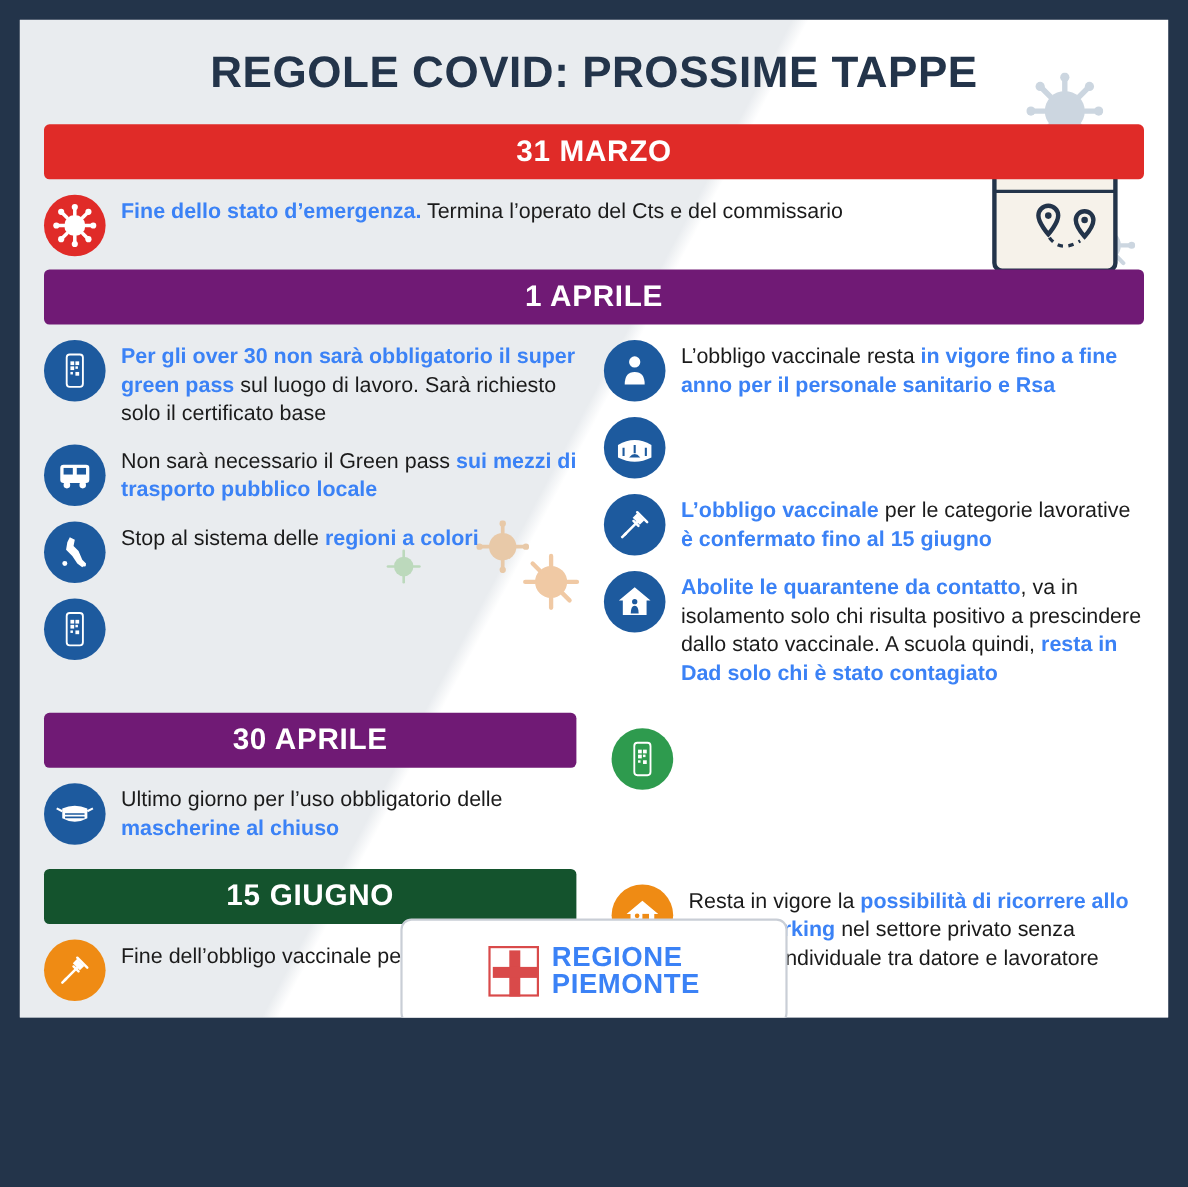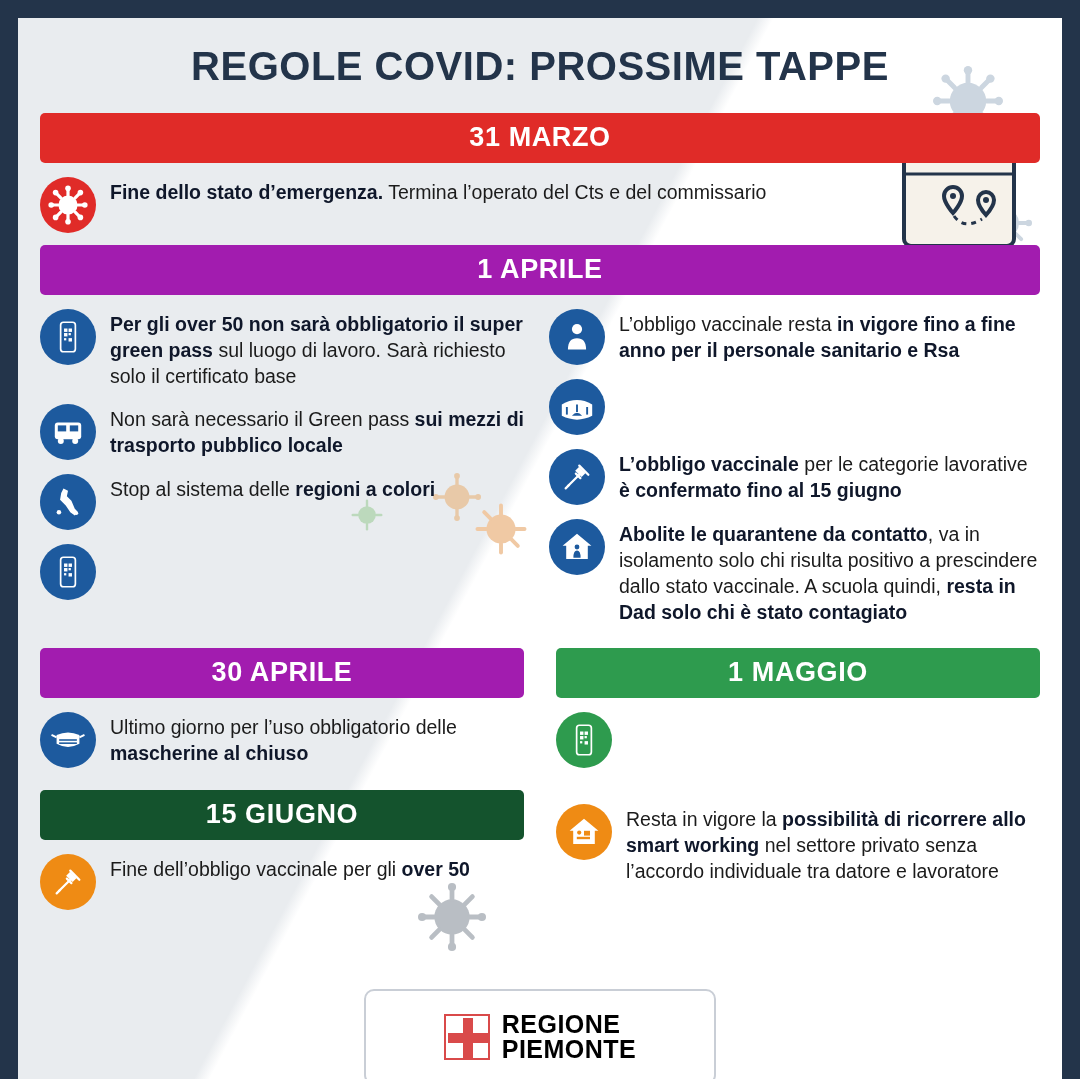--- a/index.html
+++ b/index.html
@@ -10,21 +10,21 @@
     background: #23344a;
   }
   .frame {
     position: relative;
     width: 1080px; height: 1079px;
     background: #23344a;
     padding: 18px 18px 0 18px;
   }
   .sheet {
     position: relative;
-    width: 1044px; height: 1061px;
+    width: 1044px; height: 907px;
     background: #ffffff;
     overflow: hidden;
   }
   
   .sheet::before {
     content: "";
     position: absolute;
     left: 0; top: 0;
     width: 100%; height: 100%;
     background: linear-gradient(118deg, #e9ecef 0%, #e9ecef 46%, #ffffff 47%, #ffffff 100%);
@@ -48,21 +48,21 @@
   .band {
     border-radius: 5px;
     color: #ffffff;
     text-align: center;
     font-weight: bold;
     font-size: 27px;
     padding: 9px 0 10px 0;
     letter-spacing: 0.6px;
   }
   .band.red    { background: #e02b28; }
-  .band.blue   { background: #a21caf; }
+  .band.blue   { background: #701a75; }
   .band.green  { background: #2e9b4e; }
   .band.orange { background: #14532d; }
 
   .row {
     display: flex;
     align-items: flex-start;
     gap: 14px;
     margin: 14px 0 12px 0;
   }
   .icon {
@@ -79,21 +79,21 @@
   .icon.green { background: #2e9b4e; }
   .icon.orange { background: #ef8b14; }
   .icon svg { display: block; }
 
   .txt {
     font-size: 19.5px;
     line-height: 1.33;
     color: #1b1b1b;
     padding-top: 3px;
   }
-  .txt b { font-weight: bold; color: #0f172a; }
+  .txt b { font-weight: bold; color: #3b82f6; }
 
   .cols {
     display: flex;
     gap: 18px;
   }
   .col { flex: 1 1 0; min-width: 0; }
 
   .halfbands {
     display: flex;
     gap: 32px;
@@ -128,21 +128,21 @@
     content: "";
     position: absolute;
     background: #d94a4a;
   }
   .logo-cross::before { left: 17px; top: 2px; width: 10px; height: 42px; }
   .logo-cross::after  { top: 17px; left: 2px; height: 10px; width: 42px; }
   .logo-text {
     font-size: 25px;
     line-height: 1.02;
     font-weight: bold;
-    color: #000000;
+    color: #3b82f6;
     letter-spacing: 0.5px;
   }
   .logo-text span { display: block; }
 
   
   .virus { position: absolute; z-index: 1; }
 </style>
 </head>
 <body>
 
@@ -312,21 +312,21 @@
                   <rect x="17" y="4" width="26" height="52" rx="5" fill="none" stroke="#fff" stroke-width="3"></rect>
                   <rect x="23" y="15" width="6" height="6" fill="#fff"></rect>
                     <rect x="31" y="15" width="6" height="6" fill="#fff"></rect>
                   <rect x="23" y="23" width="6" height="6" fill="#fff"></rect>
                     <rect x="31" y="23" width="4" height="4" fill="#fff"></rect>
                   <rect x="23" y="32" width="4" height="4" fill="#fff"></rect>
                     <rect x="31" y="32" width="6" height="6" fill="#fff"></rect>
                 </svg>
               </div>
               <div class="txt">
-                <b>Per gli over 50 non sarà obbligatorio il super green pass</b><span> sul luogo di lavoro. Sarà richiesto solo il certificato base</span>
+                <b>Per gli over 30 non sarà obbligatorio il super green pass</b><span> sul luogo di lavoro. Sarà richiesto solo il certificato base</span>
               </div>
             </div>
 
             <div class="row">
               <div class="icon blue">
                 <svg width="36" height="36" viewBox="0 0 60 60">
                   <rect x="8" y="14" width="44" height="28" rx="5" fill="#fff"></rect>
                   <rect x="13" y="19" width="14" height="10" fill="#1d5a9e"></rect>
                   <rect x="33" y="19" width="14" height="10" fill="#1d5a9e"></rect>
                   <circle cx="18" cy="45" r="5" fill="#fff"></circle>
@@ -438,21 +438,20 @@
                 <line x1="16" y1="30" x2="44" y2="30" stroke="#1d5a9e" stroke-width="2.5"></line>
                 <line x1="16" y1="35" x2="44" y2="35" stroke="#1d5a9e" stroke-width="2.5"></line>
               </svg>
             </div>
             <div class="txt">
               <span>Ultimo giorno per l’uso obbligatorio delle </span><b>mascherine al chiuso</b>
             </div>
           </div>
         </div>
         <div>
-          <div class="band green">1 MAGGIO</div>
           <div class="row">
             <div class="icon green">
               <svg width="34" height="34" viewBox="0 0 60 60">
                 <rect x="17" y="4" width="26" height="52" rx="5" fill="none" stroke="#fff" stroke-width="3"></rect>
                 <rect x="23" y="15" width="6" height="6" fill="#fff"></rect>
                   <rect x="31" y="15" width="6" height="6" fill="#fff"></rect>
                 <rect x="23" y="23" width="6" height="6" fill="#fff"></rect>
                   <rect x="31" y="23" width="4" height="4" fill="#fff"></rect>
                 <rect x="23" y="32" width="4" height="4" fill="#fff"></rect>
                   <rect x="31" y="32" width="6" height="6" fill="#fff"></rect>

